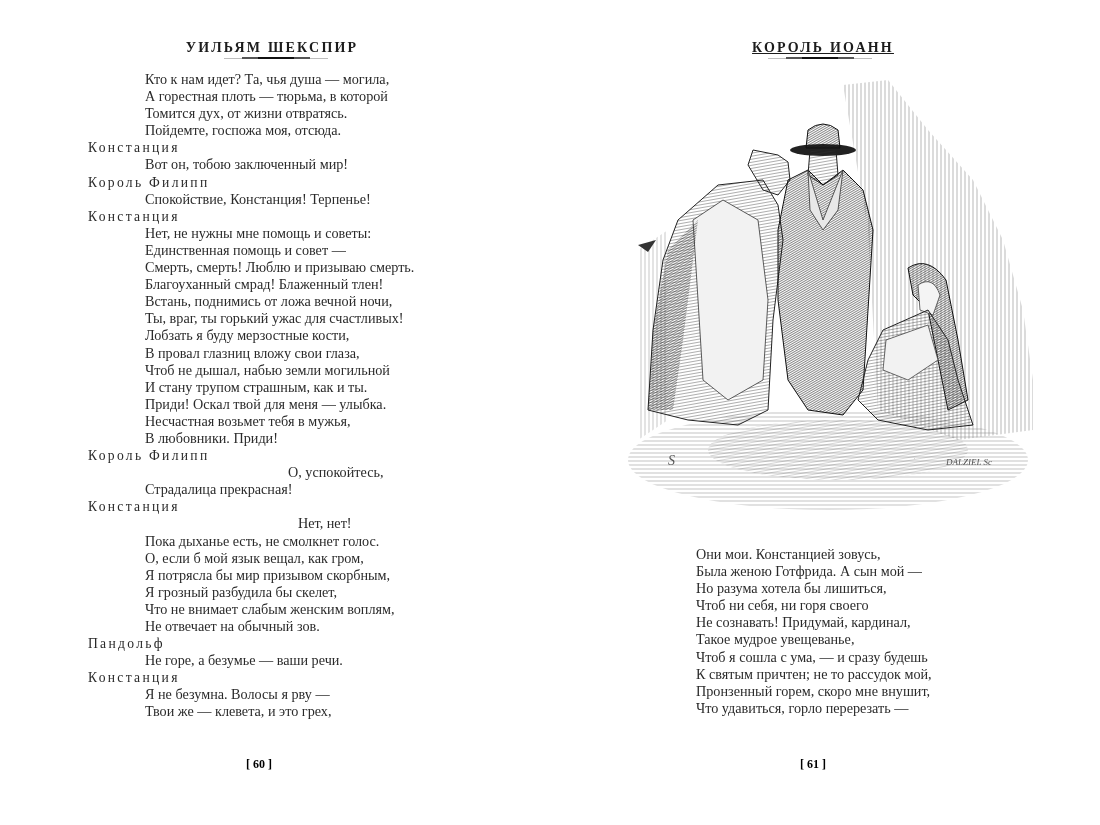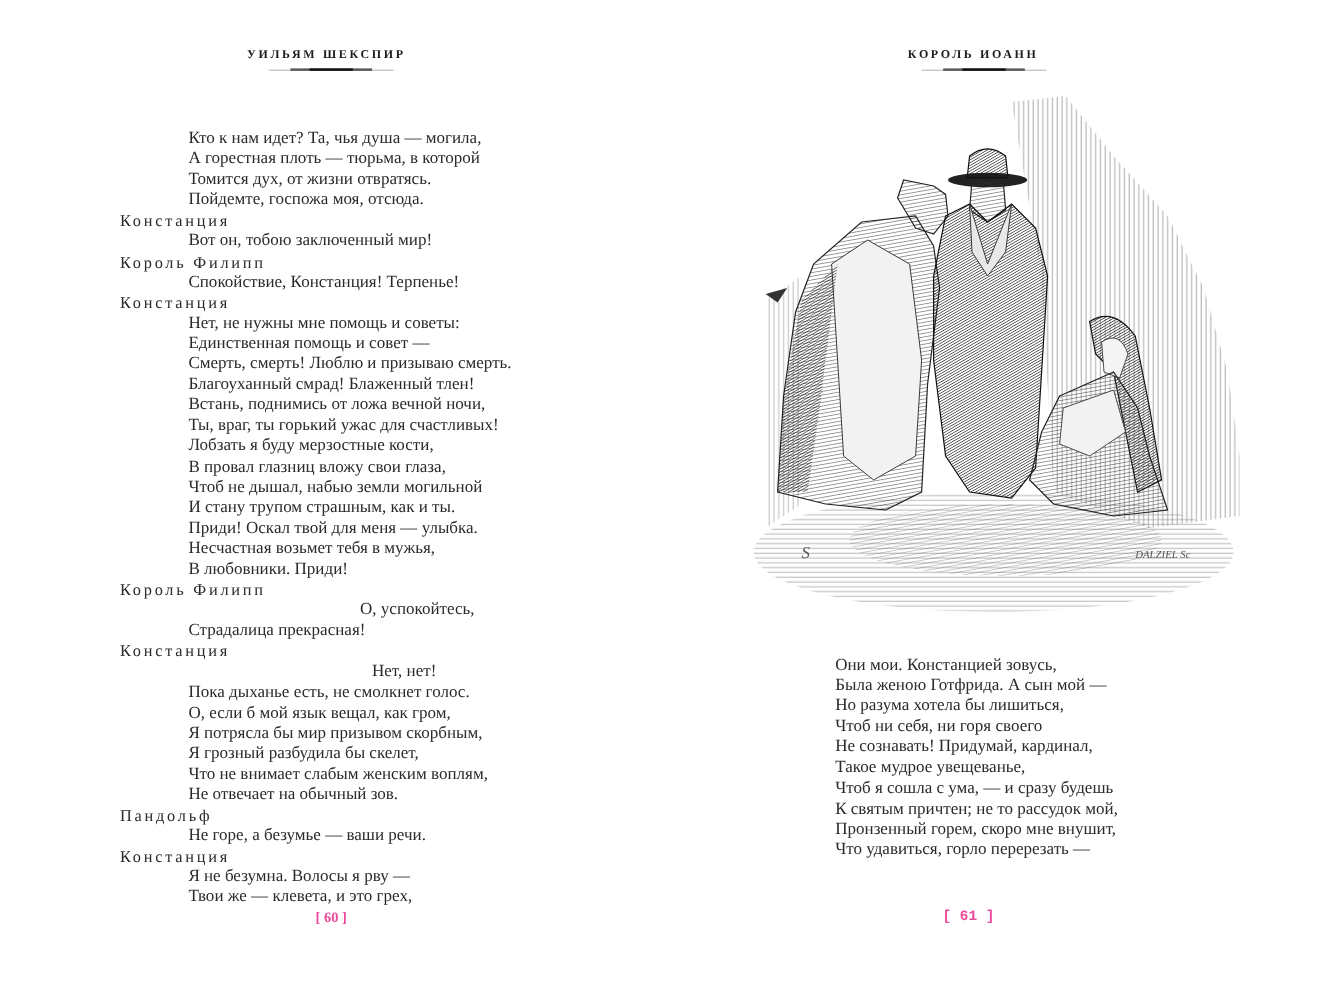--- a/index.html
+++ b/index.html
@@ -8,60 +8,60 @@
     font-family: "Liberation Serif", "DejaVu Serif", serif;
     color: #2a2a2a;
   }
   .page { position: absolute; top: 0; height: 825px; }
   .page-left { left: 0; width: 550px; }
   .page-right { left: 550px; width: 550px; }
 
   .running-head {
     position: absolute; top: 40px; width: 200px;
     text-align: center;
-    font-size: 10px; font-weight: bold; letter-spacing: 2.2px;
+    font-size: 14px; font-weight: bold; letter-spacing: 2.2px;
     color: #1c1c1c;
   }
   .page-left .running-head { left: 172px; }
-  .page-right .running-head { left: 161px; }
+  .page-right .running-head { left: 173px; text-decoration: underline; }
 
   .head-rule {
     position: absolute; top: 57px; height: 3px; width: 104px;
   }
   .page-left .head-rule { left: 224px; }
   .page-right .head-rule { left: 218px; }
   .head-rule .thin {
     position: absolute; top: 1px; left: 0; right: 0; height: 1px; background: #bdbdbd;
   }
   .head-rule .mid {
     position: absolute; top: 0; left: 18px; right: 18px; height: 2px; background: #555;
   }
   .head-rule .thick {
     position: absolute; top: 0; left: 34px; right: 34px; height: 2px; background: #111;
   }
 
   .text-block {
     position: absolute; font-size: 14.2px; line-height: 17.1px;
   }
-  .page-left .text-block { left: 100px; top: 71px; width: 400px; margin-top: 36px; }
+  .page-left .text-block { left: 88px; top: 71px; width: 400px; }
   .line { white-space: nowrap; height: 17.1px; }
   .verse { padding-left: 57px; }
   .verse.indent-half { padding-left: 200px; }
   .verse.indent-far { padding-left: 210px; }
   .speaker { letter-spacing: 2.3px; font-size: 13.6px; }
 
   .page-right .text-block { left: 146px; top: 546px; width: 360px; }
   .page-right .text-block .verse { padding-left: 0; }
 
   .folio {
-    position: absolute; top: 757px; width: 60px; text-align: center;
-    font-size: 12px; font-weight: bold; color: #ec4899;
+    position: absolute; top: 757px; width: 60px; 
+    font-size: 12px; font-weight: bold; color: #000000;
   }
   .page-left .folio { left: 246px; }
-  .page-right .folio { left: 227px; font-family: Liberation Mono, monospace; }
+  .page-right .folio { left: 250px; }
 
   .illustration {
     position: absolute; left: 78px; top: 80px; width: 420px; height: 440px;
   }
 </style>
 </head>
 <body>
 
 <div class="page page-left">
   <div class="running-head">УИЛЬЯМ ШЕКСПИР</div>

